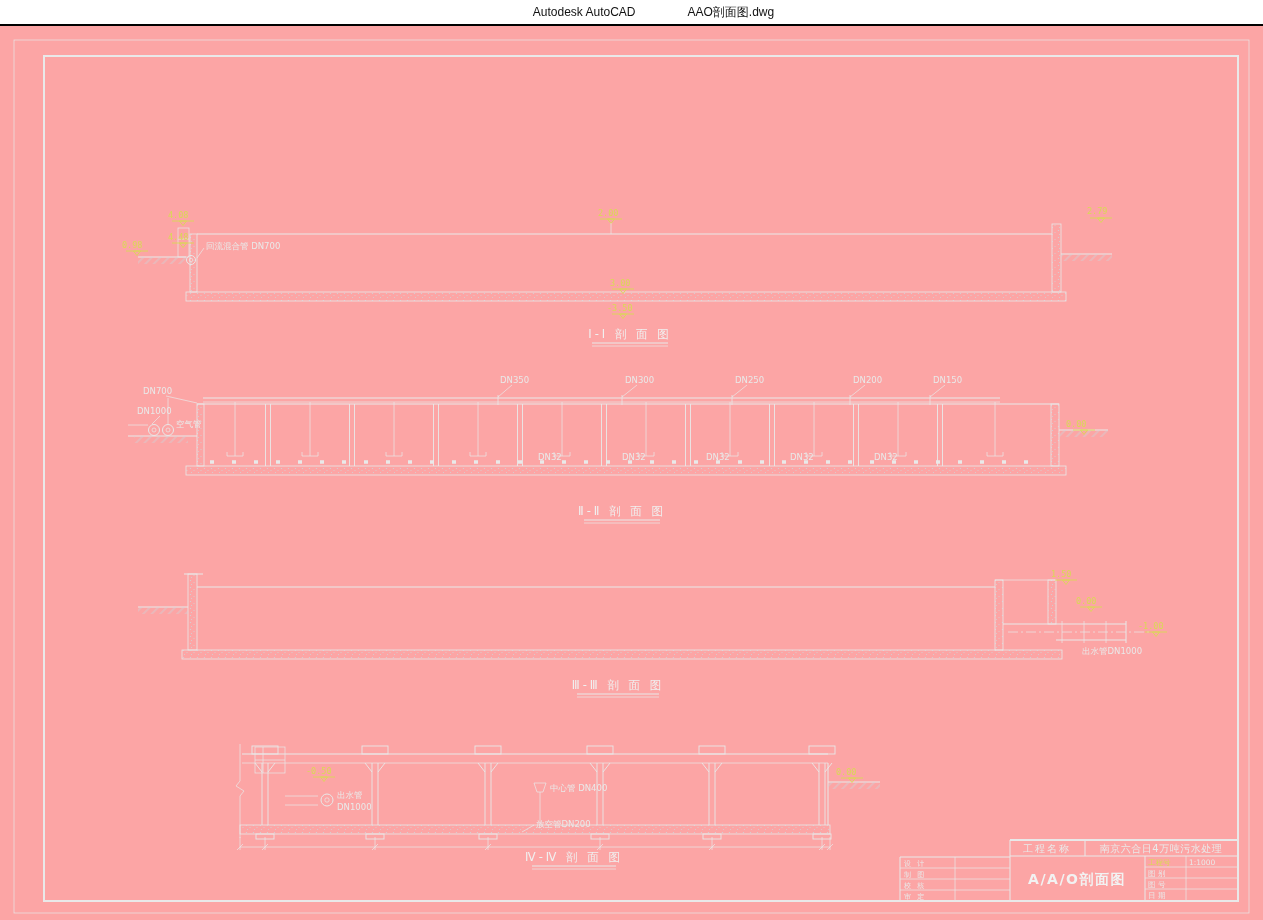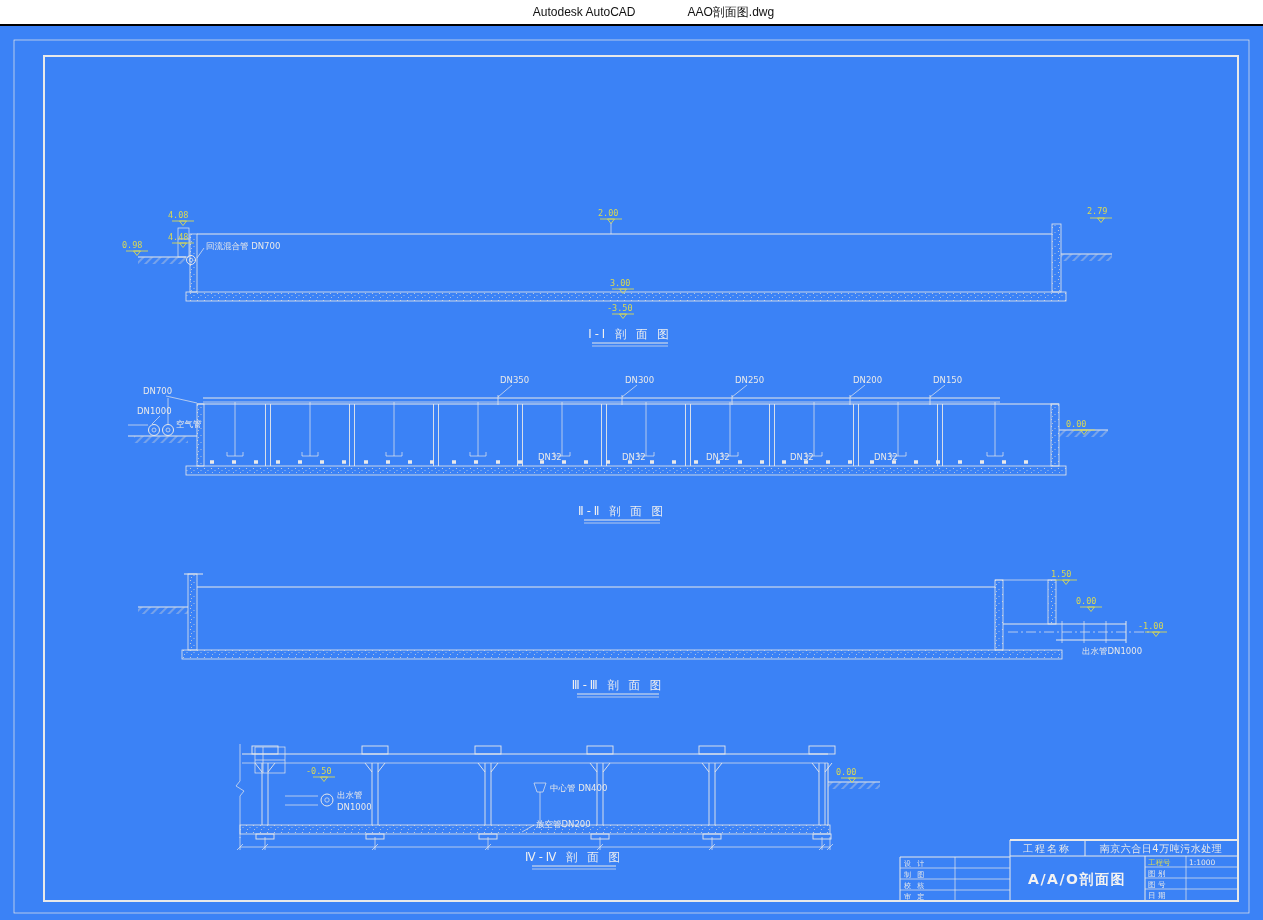--- a/index.html
+++ b/index.html
@@ -1,18 +1,18 @@
 <!DOCTYPE html>
 <html><head>
 <meta charset="utf-8">
 <style>
   * { margin:0; padding:0; box-sizing:border-box; }
   html,body { width:1263px; height:920px; background:#fff; font-family:"Liberation Sans", sans-serif; overflow:hidden; }
   .titlebar { height:24px; background:#fff; display:flex; align-items:center; justify-content:center; gap:52px; font-size:12px; color:#111;margin-left:44px; }
-  .canvas { position:absolute; top:24px; left:0; width:1263px; height:896px; background:#3b82f6; border-top:2px solid #000; }
+  .canvas { position:absolute; top:24px; left:0; width:1263px; height:896px; background:#fca5a5; border-top:2px solid #000; }
   .canvas svg { display:block; }
 
   .ln   { stroke:#e9e9e9; stroke-width:1; fill:none; }
   .thin { stroke-width:0.7; }
   .thick{ stroke-width:2; }
   .stip { fill:url(#stipple); stroke:#e9e9e9; stroke-width:0.8; }
   .grnd { fill:url(#ground); stroke:none; }
   .dash { stroke-dasharray:10 3 2 3; }
   .diff { stroke:#e9e9e9; stroke-width:3.5; stroke-dasharray:4 18; }
 

